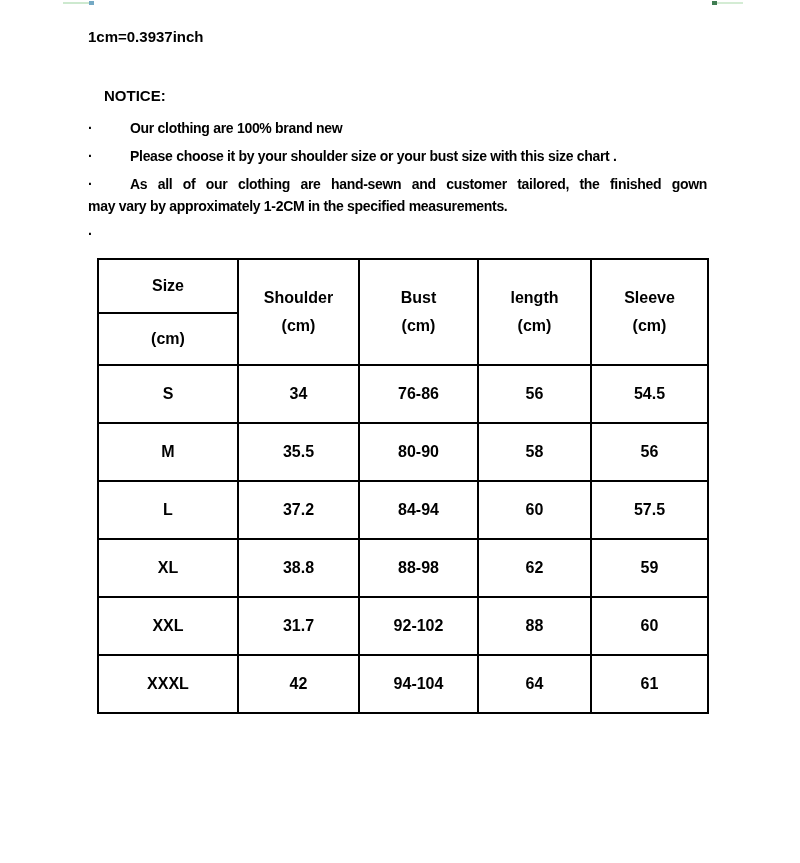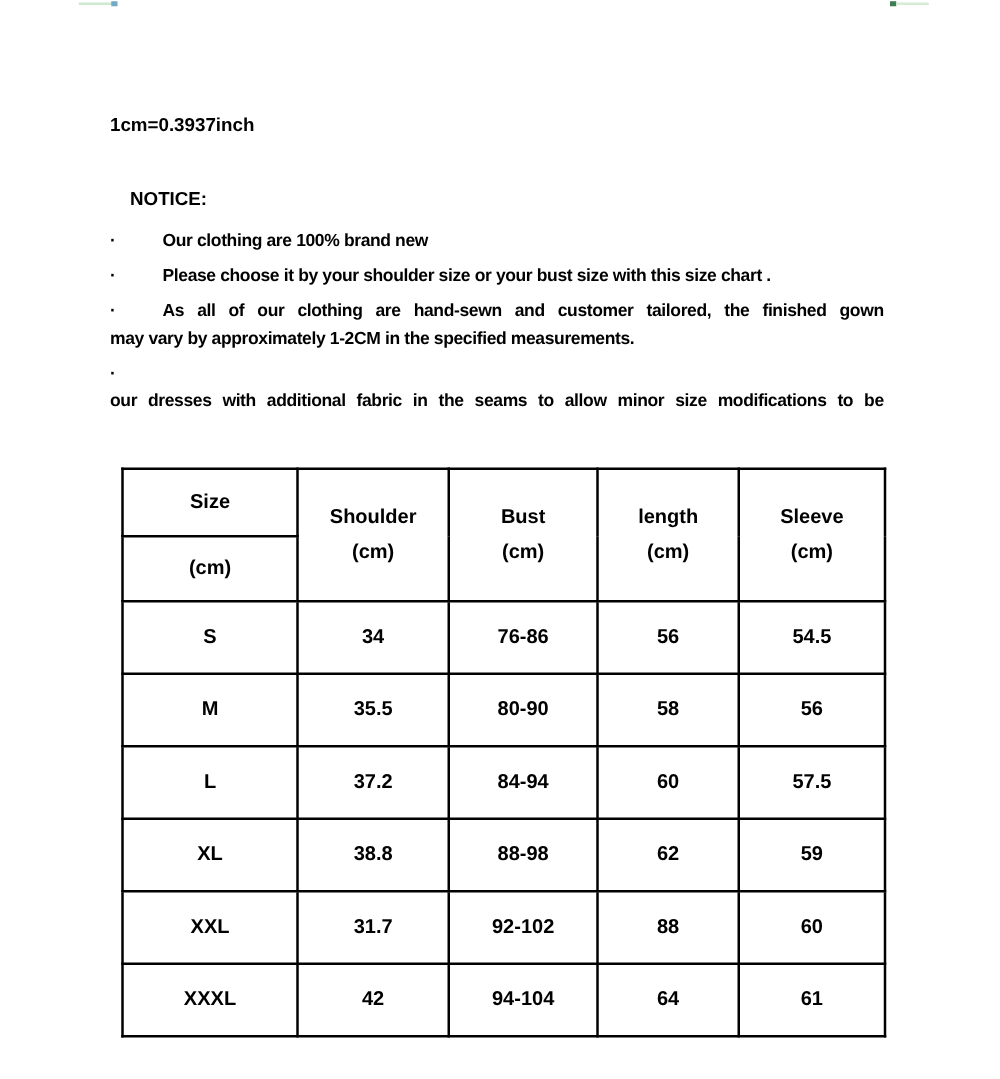--- a/index.html
+++ b/index.html
@@ -13,21 +13,21 @@
     color: #000000;
   }
   .artifact { position: absolute; }
   #art-tl-line  { left: 63px;  top: 2px; width: 27px; height: 2px; background: #cde9cf; }
   #art-tl-dot   { left: 89px;  top: 1px; width: 5px;  height: 4px; background: #74a9c4; }
   #art-tr-dot   { left: 712px; top: 1px; width: 5px;  height: 4px; background: #3f7d52; }
   #art-tr-line  { left: 717px; top: 2px; width: 26px; height: 2px; background: #d4ecd4; }
 
   .doc {
     position: relative;
-    padding: 92px 88px 0 88px;
+    padding: 28px 88px 0 88px;
     width: 619px;
     box-sizing: content-box;
     font-weight: bold;
   }
   .conversion {
     font-size: 15px;
     line-height: 17px;
     margin: 0 0 42px 0;
     font-weight: bold;
   }
@@ -53,21 +53,21 @@
     position: absolute;
     left: 0;
     top: 0;
     width: 10px;
     text-align: left;
     font-size: 14px;
   }
 
   table.size-chart {
     border-collapse: collapse;
-    margin: 43px 0 0 9px;
+    margin: 13px 0 0 9px;
     table-layout: fixed;
     width: 610px;
   }
   table.size-chart td {
     border: 2px solid #000000;
     text-align: center;
     vertical-align: middle;
     font-weight: bold;
     font-size: 16px;
     padding: 0;
@@ -111,23 +111,20 @@
       <span>As all of our clothing are hand-sewn and customer tailored, the finished gown</span>
     </div>
     <div class="nline ll">
       <span>may vary by approximately 1-2CM in the specified measurements.</span>
     </div>
   </div>
 
   <div class="notice-item">
     <div class="nline first jl">
       <span class="bullet">·</span>
-    </div>
-    <div class="nline jl">
-      <span>our dresses with additional fabric in the seams to allow minor size modifications to be</span>
     </div>
   </div>
 
   <table class="size-chart">
     <colgroup>
       <col style="width:140px">
         <col style="width:121px">
         <col style="width:119px">
         <col style="width:113px">
         <col style="width:117px">

